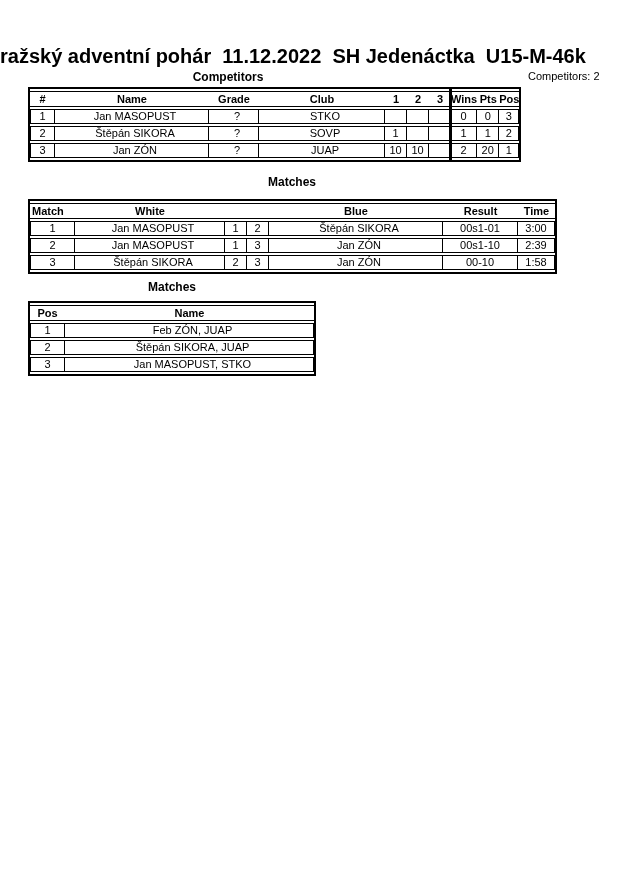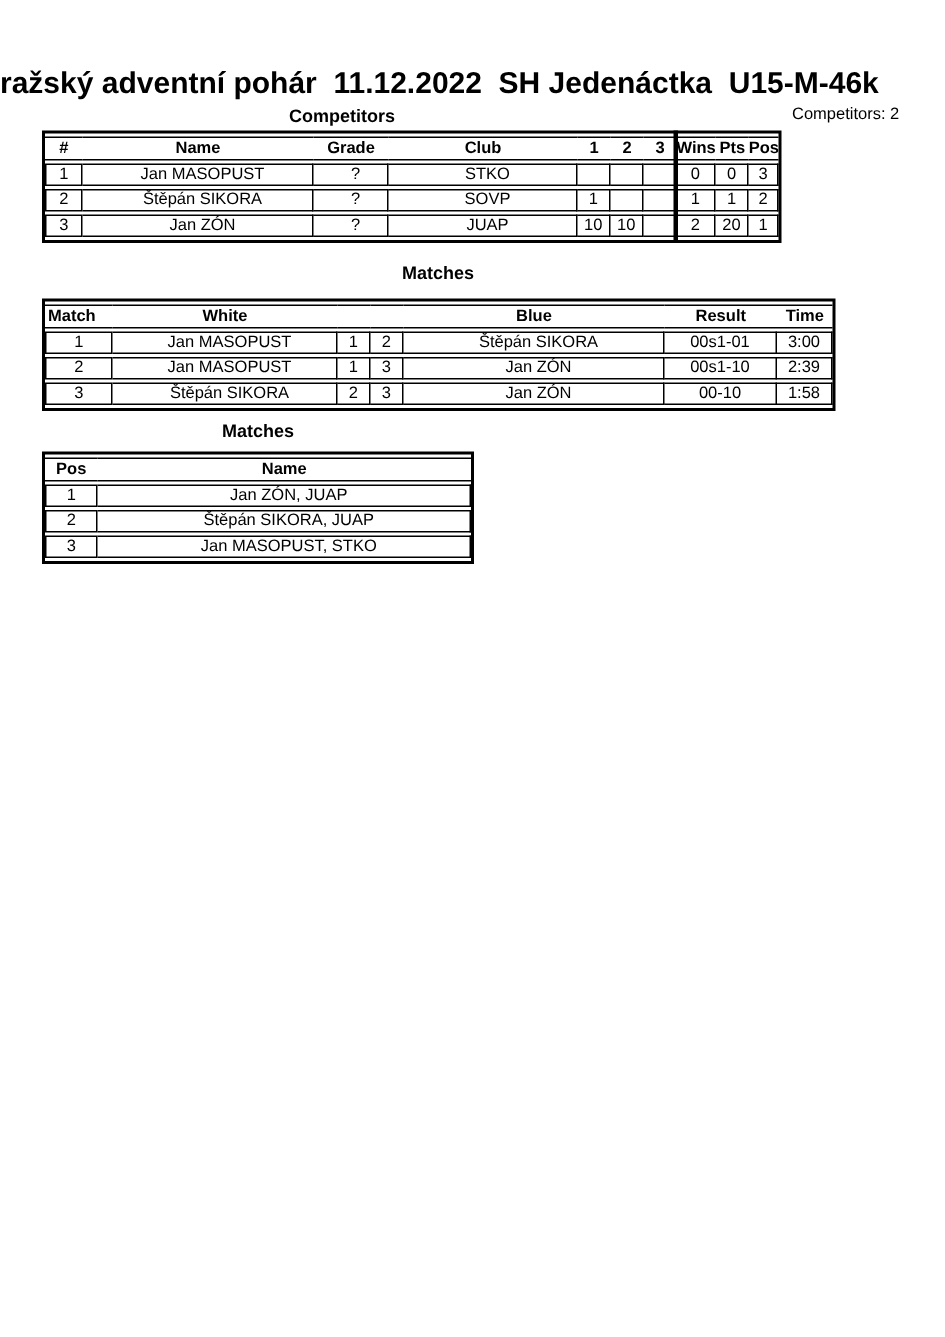--- a/index.html
+++ b/index.html
@@ -201,21 +201,21 @@
         <col style="width:35px">
           <col style="width:249px">
       </colgroup>
       <tbody>
           <tr>
         <th>Pos</th>
         <th>Name</th>
       </tr>
       <tr>
         <td>1</td>
-        <td class="al">Jan ZÓN, JUAP</td>
+        <td class="al">Feb ZÓN, JUAP</td>
       </tr>
       <tr>
         <td>2</td>
         <td class="al">Štěpán SIKORA, JUAP</td>
       </tr>
       <tr>
         <td>3</td>
         <td class="al">Jan MASOPUST, STKO</td>
       </tr>
     </tbody>

